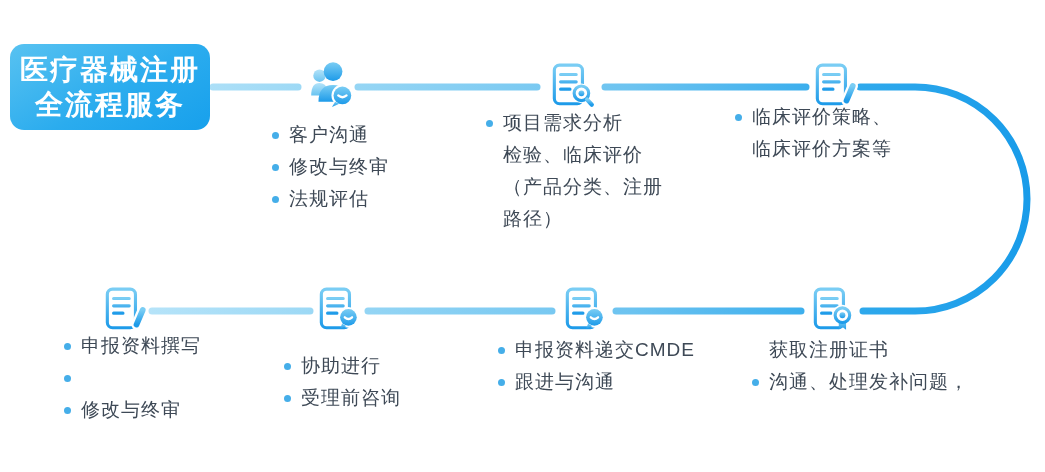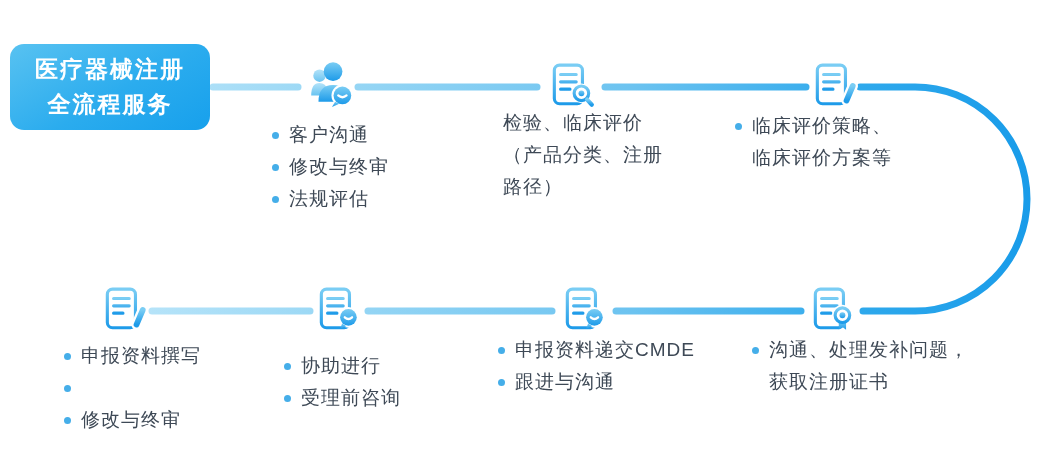--- a/index.html
+++ b/index.html
@@ -5,21 +5,21 @@
   html,body{margin:0;padding:0;background:#fff;}
   .canvas{
     position:relative;width:1045px;height:472px;background:#ffffff;
     font-family:"Liberation Sans","DejaVu Sans",sans-serif;overflow:hidden;
   }
   .flow-svg{position:absolute;left:0;top:0;}
   .title-badge{
     position:absolute;left:10px;top:44px;width:200px;height:86px;
     background:linear-gradient(150deg,#58C2F1 0%,#2BACEE 55%,#17A0EC 100%);
     border-radius:14px;color:#fff;display:flex;flex-direction:column;
-    align-items:center;justify-content:center;font-size:23px;font-weight:700;
+    align-items:center;justify-content:center;font-size:28px;font-weight:700;
     letter-spacing:2px;line-height:35px;z-index:2;
   }
   .icon{position:absolute;z-index:3;}
   .tblock{position:absolute;z-index:2;}
   .row{display:flex;align-items:center;height:32px;}
   .dot{
     width:7px;height:7px;border-radius:50%;background:#45AEE9;
     margin-right:10px;flex:0 0 auto;
   }
   .row.nodot .dot{visibility:hidden;}
@@ -154,46 +154,50 @@
         <span class="dot"></span>
         <span class="t">修改与终审</span>
       </div>
     <div class="row">
         <span class="dot"></span>
         <span class="t">法规评估</span>
       </div>
   </div>
 
   <div class="tblock" style="left:486px;top:107px;">
+    <div class="row">
+        <span class="dot"></span>
+        <span class="t">项目需求分析</span>
+      </div>
     <div class="row nodot">
         <span class="dot"></span>
         <span class="t">检验、临床评价</span>
       </div>
     <div class="row nodot">
         <span class="dot"></span>
         <span class="t">（产品分类、注册</span>
       </div>
     <div class="row nodot">
         <span class="dot"></span>
         <span class="t">路径）</span>
       </div>
   </div>
 
-  <div class="tblock" style="left:735px;top:110px;">
+  <div class="tblock" style="left:735px;top:101px;">
     <div class="row">
         <span class="dot"></span>
         <span class="t">临床评价策略、</span>
       </div>
     <div class="row nodot">
         <span class="dot"></span>
         <span class="t">临床评价方案等</span>
       </div>
   </div>
 
-  <div class="tblock" style="left:64px;top:340px;">
+  <div class="tblock" style="left:64px;top:330px;">
     <div class="row">
         <span class="dot"></span>
         <span class="t">申报资料撰写</span>
       </div>
     <div class="row">
         <span class="dot"></span>
       </div>
     <div class="row">
         <span class="dot"></span>
         <span class="t">修改与终审</span>
@@ -216,23 +220,23 @@
         <span class="dot"></span>
         <span class="t">申报资料递交CMDE</span>
       </div>
     <div class="row">
         <span class="dot"></span>
         <span class="t">跟进与沟通</span>
       </div>
   </div>
 
   <div class="tblock" style="left:752px;top:334px;">
+    <div class="row nodot">
+        <span class="dot"></span>
+        <span class="t">获取注册证书</span>
+      </div>
     <div class="row">
         <span class="dot"></span>
         <span class="t">沟通、处理发补问题，</span>
       </div>
-    <div class="row nodot">
-        <span class="dot"></span>
-        <span class="t">获取注册证书</span>
-      </div>
   </div>
 
 </div>
 
 </body></html>

